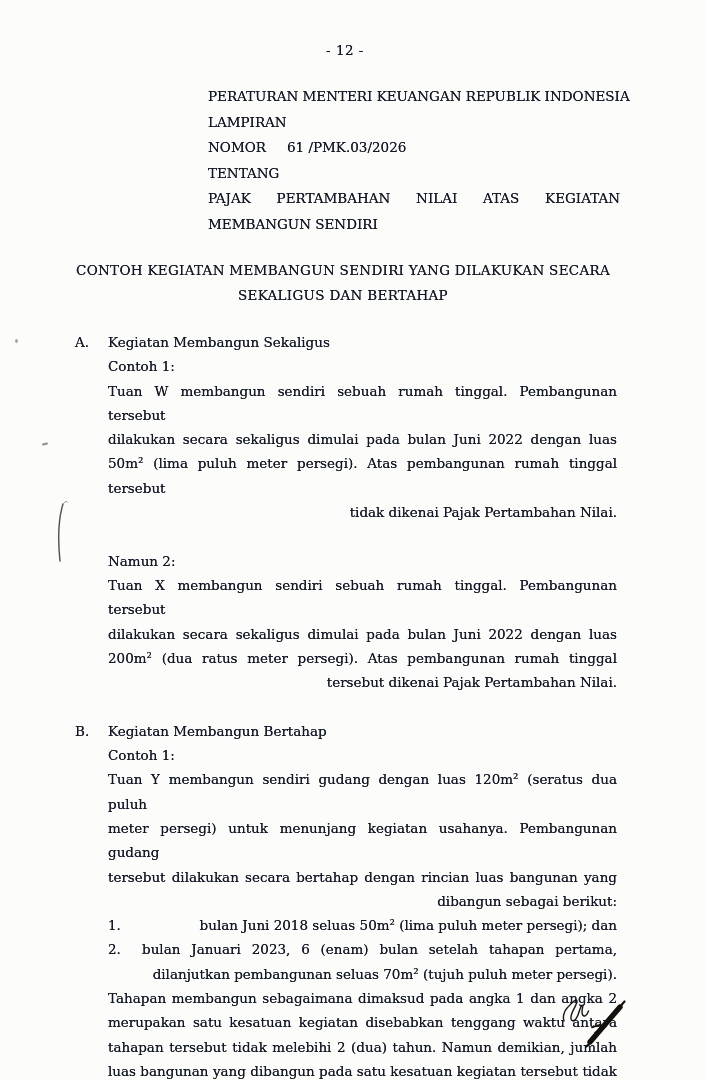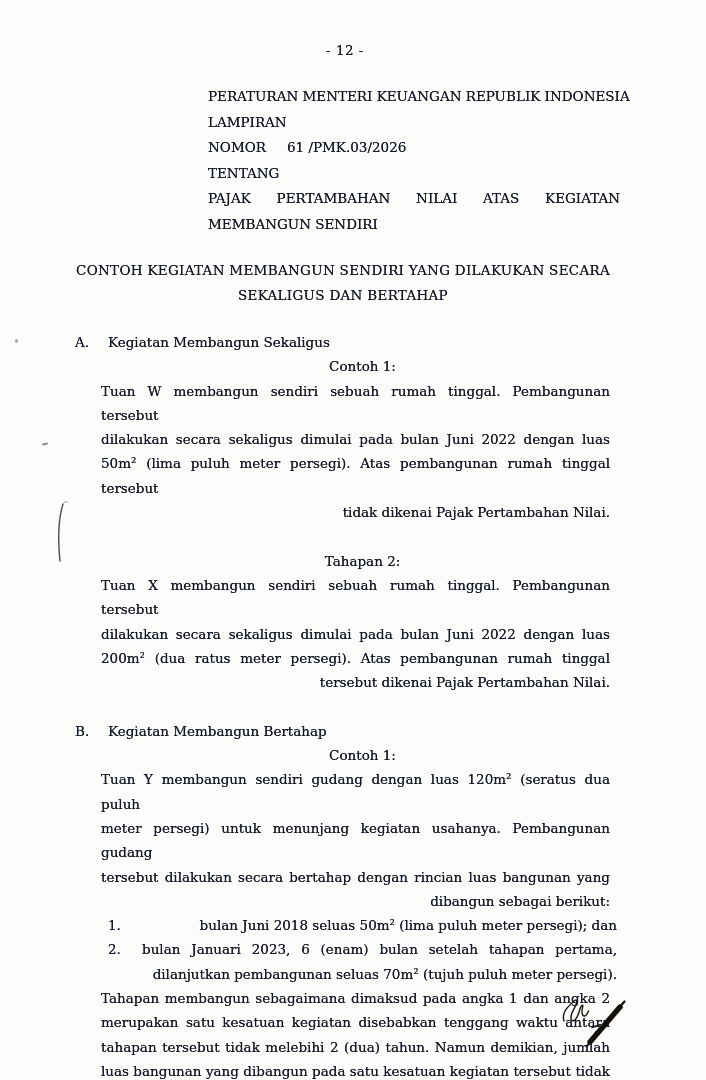--- a/index.html
+++ b/index.html
@@ -15,22 +15,22 @@
   .hdr { top:84px; left:208px; width:412px; line-height:25.6px; }
   .hdr .ln { white-space:nowrap; }
   .hdr .ln.j { white-space:normal; }
   .doc-title { top:258px; left:72px; width:542px; text-align:center; line-height:25px; letter-spacing:.3px; }
   .content { top:330px; left:75px; width:542px; }
   .ln { text-align:justify; text-justify:inter-word; }
   .ln.j { text-align-last:justify; }
   .ln.last { text-align:right; white-space:nowrap; }
   .row { display:flex; }
   .lbl { flex:none; width:33px; }
-  .ind { margin-left:33px;text-align:center; }
-  .para { margin-left:26px; width:509px; }
+  .ind { margin-left:33px; }
+  .para { margin-left:33px; width:509px; }
   .spacer { height:24.3px; }
   .li { display:flex; margin-left:33px; width:509px; }
   .num { flex:none; width:34px; }
   .li-text { width:475px; }
   .nomor-gap { display:inline-block; width:21px; }
   
   .speck1 { top:339px; left:15px; width:3px; height:4px; border-radius:50%; background:#8d8a84; opacity:.75; }
   .speck2 { top:443px; left:42px; width:6px; height:2px; background:#75716b; transform:rotate(-14deg); opacity:.8; border-radius:1px; }
   .pen-stroke { top:500px; left:52px; }
   .initials { top:980px; left:550px; }
@@ -67,21 +67,21 @@
 
     <div class="para">
       <div class="ln j">Tuan W membangun sendiri sebuah rumah tinggal. Pembangunan tersebut</div>
       <div class="ln j">dilakukan secara sekaligus dimulai pada bulan Juni 2022 dengan luas</div>
       <div class="ln j">50m² (lima puluh meter persegi). Atas pembangunan rumah tinggal tersebut</div>
       <div class="ln last">tidak dikenai Pajak Pertambahan Nilai.</div>
     </div>
 
     <div class="spacer"></div>
 
-    <div class="ind">Tahapan 2:</div>
+    <div class="ind">Namun 2:</div>
 
     <div class="para">
       <div class="ln j">Tuan X membangun sendiri sebuah rumah tinggal. Pembangunan tersebut</div>
       <div class="ln j">dilakukan secara sekaligus dimulai pada bulan Juni 2022 dengan luas</div>
       <div class="ln j">200m² (dua ratus meter persegi). Atas pembangunan rumah tinggal</div>
       <div class="ln last">tersebut dikenai Pajak Pertambahan Nilai.</div>
     </div>
 
     <div class="spacer"></div>
 

